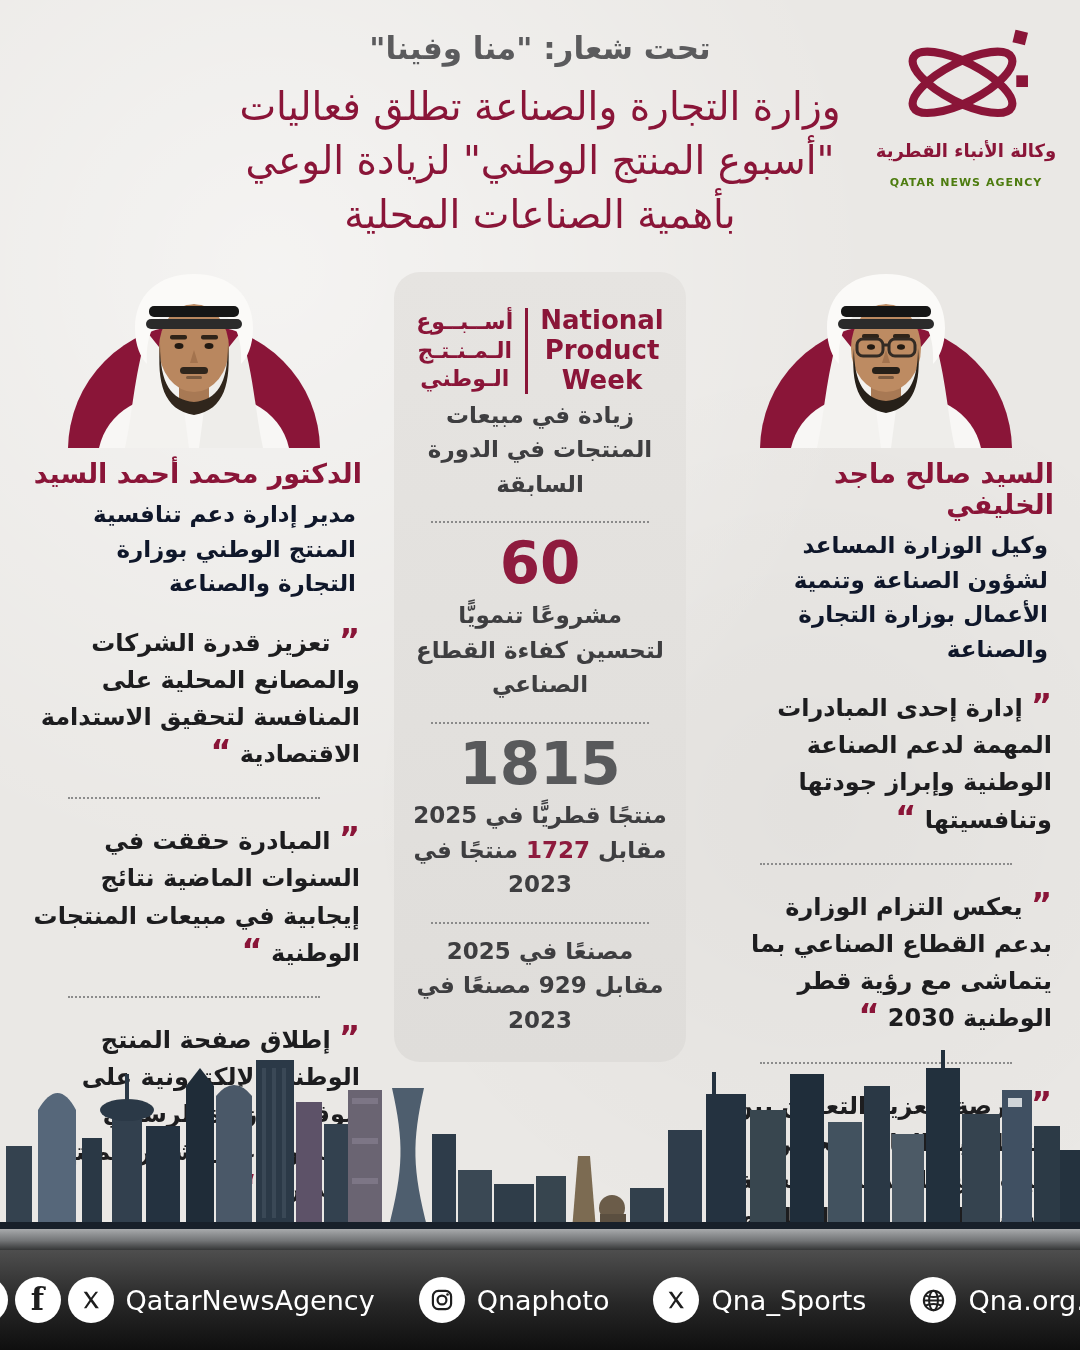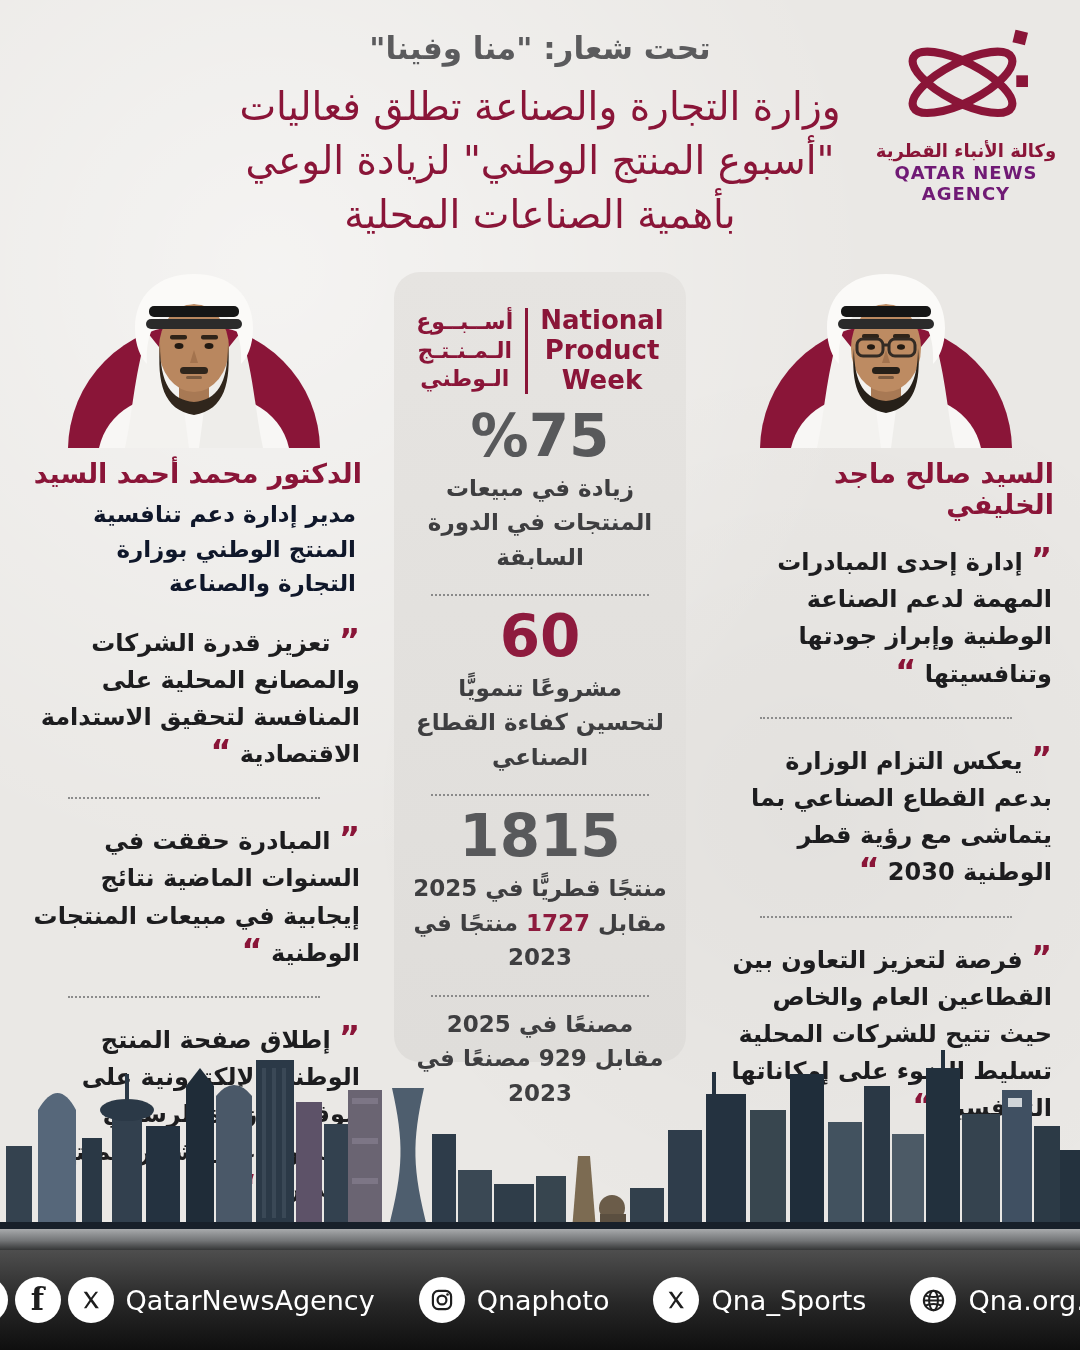--- a/index.html
+++ b/index.html
@@ -11,21 +11,21 @@
       radial-gradient(circle at 75% 60%, rgba(0,0,0,.03), transparent 40%),
       #eae8e5;
   }
   
   .header{position:absolute;top:30px;left:0;width:100%;text-align:center;z-index:3;}
   .tagline{font-size:31px;color:#5b5b5d;font-weight:700;margin:0 0 14px 0;}
   .title-line{font-size:39px;color:#8a1538;font-weight:400;line-height:1.38;margin:0;}
   
   .qna-logo{position:absolute;top:26px;right:14px;width:200px;text-align:center;z-index:4;}
   .qna-logo .ar{color:#8a1538;font-weight:800;font-size:18px;margin-top:2px;}
-  .qna-logo .en{color:#701a75;font-weight:800;font-size:18px;letter-spacing:1px;margin-top:1px;}
+  .qna-logo .en{color:#4d7c0f;font-weight:800;font-size:11px;letter-spacing:1px;margin-top:15px;}
   
   .panel{position:absolute;left:394px;top:272px;width:292px;height:790px;
     background:linear-gradient(180deg,#e6e4e1 0%,#dfddda 100%);
     border-radius:26px;z-index:1;text-align:center;}
   .npw{display:flex;justify-content:center;align-items:center;gap:12px;margin-top:34px;}
   .npw-ar{color:#8a1538;font-weight:800;font-size:22px;line-height:1.3;text-align:center;}
   .npw-bar{width:3px;height:86px;background:#8a1538;}
   .npw-en{color:#8a1538;font-weight:800;font-size:26px;line-height:1.15;text-align:center;}
   .stat-value{font-size:58px;font-weight:800;line-height:1.05;margin:10px 0 4px 0;}
   .num-gray{color:#58595b;}
@@ -89,21 +89,20 @@
     </div>
     <div class="npw-bar"></div>
     <div class="npw-en">
       <div>National</div>
       <div>Product</div>
       <div>Week</div>
     </div>
   </div>
 
   <div>
-    <div class="stat-value num-gray">%75</div>
     <p class="stat-caption" dir="rtl">زيادة في مبيعات المنتجات في الدورة السابقة</p>
   </div>
   <div class="dots-c"></div>
 
   <div>
     <div class="stat-value num-maroon">60</div>
     <p class="stat-caption" dir="rtl">مشروعًا تنمويًّا لتحسين كفاءة القطاع الصناعي</p>
   </div>
   <div class="dots-c"></div>
 
@@ -189,20 +188,21 @@
         <rect x="168" y="77" width="26" height="17" rx="6"></rect>
         <path d="M162 83 L168 83"></path>
       </g>
       <path d="M165 88 L161 101 L169 101 Z" fill="#a3734e"></path>
       <path d="M133 86 C133 122 144 137 165 139 C186 137 197 122 197 86 C200 120 194 146 165 151 C136 146 130 120 133 86 Z" fill="#262019"></path>
       <rect x="151" y="105" width="28" height="7" rx="3.5" fill="#262019"></rect>
       <rect x="157" y="114" width="16" height="3" rx="1.5" fill="#7a5a40"></rect>
     </svg>
   </div>
   <p class="person-name" dir="rtl">السيد صالح ماجد الخليفي</p>
+  <p class="person-role" dir="rtl">وكيل الوزارة المساعد لشؤون الصناعة وتنمية الأعمال بوزارة التجارة والصناعة</p>
 
   <p class="quote" dir="rtl">
     <span class="qmark">”</span>
     <span>إدارة إحدى المبادرات المهمة لدعم الصناعة الوطنية وإبراز جودتها وتنافسيتها</span>
     <span class="qmark">“</span>
   </p>
   <div class="dots-s"></div>
 
   <p class="quote" dir="rtl">
     <span class="qmark">”</span>

